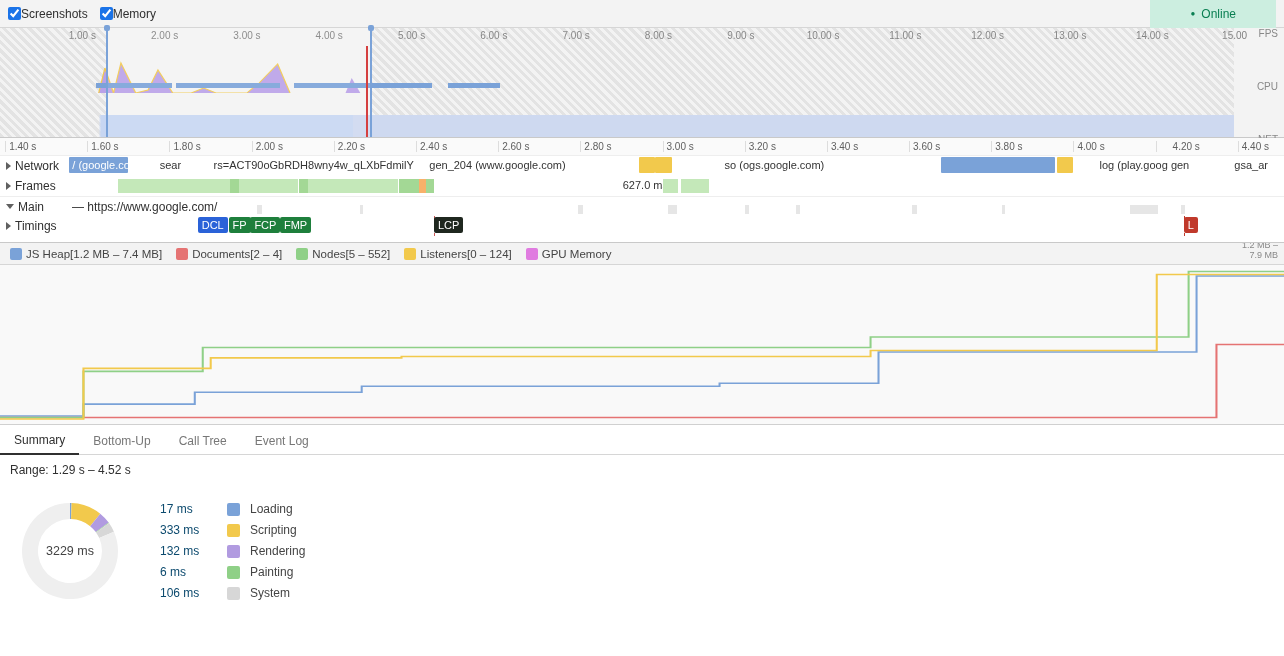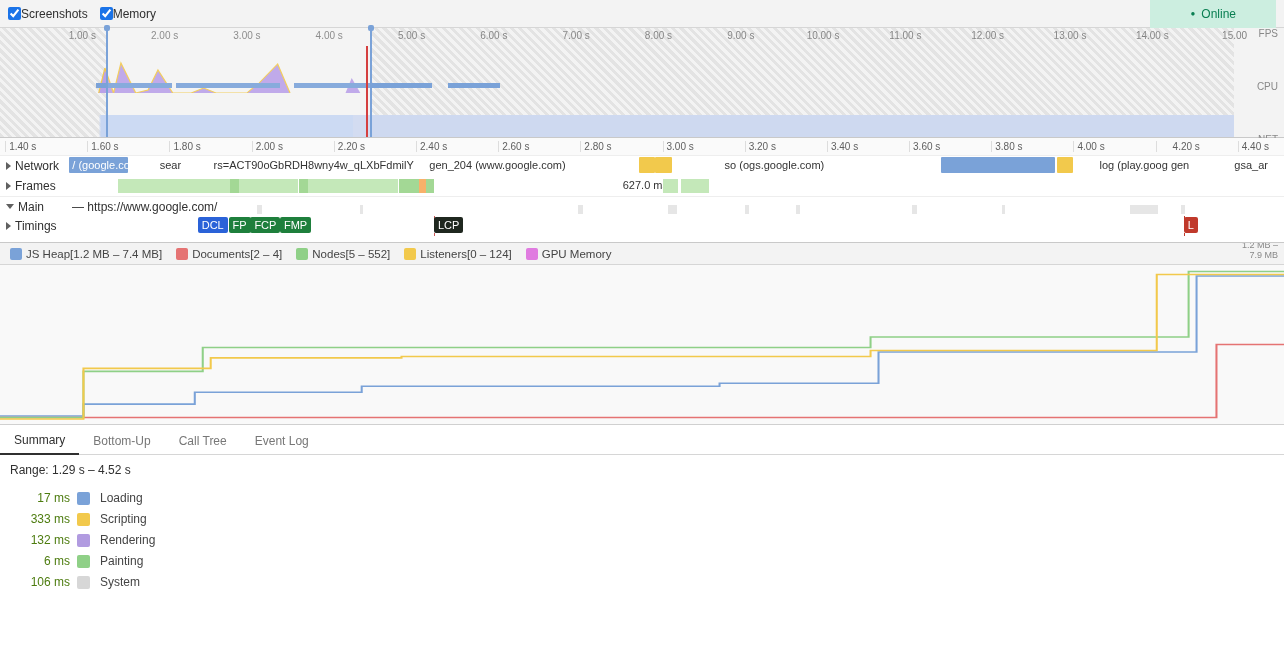--- a/index.html
+++ b/index.html
@@ -60,21 +60,21 @@
 
   
   .tabs { height: 30px; border-bottom: 1px solid #d6d6d6; display: flex; align-items: flex-end; font-size: 12px; color: #777; }
   .tabs .tab { padding: 7px 14px 6px; cursor: pointer; }
   .tabs .tab.active { color: #303030; border-bottom: 2px solid #303030; margin-bottom: -1px; }
   .range { padding: 8px 10px; font-size: 12px; }
   .summary-body { display: flex; align-items: center; gap: 30px; padding: 6px 10px 10px; }
   .donut-wrap { width: 120px; height: 120px; position: relative; }
   .donut-wrap .ctr { position: absolute; inset: 0; display: flex; align-items: center; justify-content: center; font-size: 12.5px; color: #444; }
   .cat-list { display: grid; grid-template-columns: 60px 16px auto; row-gap: 7px; column-gap: 7px; font-size: 12px; align-items: center; }
-  .cat-list .ms { text-align: right; color: #4d7c0f; }
+  .cat-list .ms { color: #0c4a6e; }
   .cat-list .sq { width: 13px; height: 13px; border-radius: 2px; }
   .cat-list .lab { color: #444; }
   .vline { position:absolute; top:0; bottom:0; border-left:1px dashed #c55; }
 </style>
 </head>
 <body>
 
 <div class="topbar">
   <label>
     <input type="checkbox" checked="" style="">
@@ -259,20 +259,31 @@
 <div class="tabs" id="tabs">
     <div class="tab active">Summary</div>
     <div class="tab">Bottom-Up</div>
     <div class="tab">Call Tree</div>
     <div class="tab">Event Log</div>
   </div>
 
 <div class="range">Range: 1.29 s – 4.52 s</div>
 
 <div class="summary-body">
+  <div class="donut-wrap">
+    <svg id="donut" width="120" height="120" viewBox="0 0 120 120">
+        <path d="M 60 12 A 48 48 0 0 1 61.5875330443242 12.026259903639172 L 61.05835536288281 28.017506602426113 A 32 32 0 0 0 60 28 Z" fill="#7aa2d8"></path>
+        <path d="M 61.5875330443242 12.026259903639172 A 48 48 0 0 1 90.2212890752652 22.708262488464612 L 80.14752605017681 35.1388416589764 A 32 32 0 0 0 61.05835536288281 28.017506602426113 Z" fill="#f2c94c"></path>
+        <path d="M 90.2212890752652 22.708262488464612 A 48 48 0 0 1 98.70339535602442 31.60902981729459 L 85.80226357068294 41.07268654486306 A 32 32 0 0 0 80.14752605017681 35.1388416589764 Z" fill="#b19be0"></path>
+        <path d="M 98.70339535602442 31.60902981729459 A 48 48 0 0 1 99.03221933233749 32.062823084780035 L 86.02147955489167 41.37521538985336 A 32 32 0 0 0 85.80226357068294 41.07268654486306 Z" fill="#8fd087"></path>
+        <path d="M 99.03221933233749 32.062823084780035 A 48 48 0 0 1 103.92645679594855 40.64886583805317 L 89.28430453063237 47.099243892035446 A 32 32 0 0 0 86.02147955489167 41.37521538985336 Z" fill="#d7d7d7"></path>
+        <path d="M 103.92645679594855 40.64886583805317 A 48 48 0 1 1 60.000000000000036 12 L 60.00000000000002 28 A 32 32 0 1 0 89.28430453063237 47.099243892035446 Z" fill="#efefef"></path>
+      </svg>
+    <div class="ctr">3229 ms</div>
+  </div>
   <div class="cat-list" id="cat-list">
       <div class="ms">17 ms</div>
       <div class="sq" style="background: rgb(122, 162, 216);"></div>
       <div class="lab">Loading</div>
       <div class="ms">333 ms</div>
       <div class="sq" style="background: rgb(242, 201, 76);"></div>
       <div class="lab">Scripting</div>
       <div class="ms">132 ms</div>
       <div class="sq" style="background: rgb(177, 155, 224);"></div>
       <div class="lab">Rendering</div>

